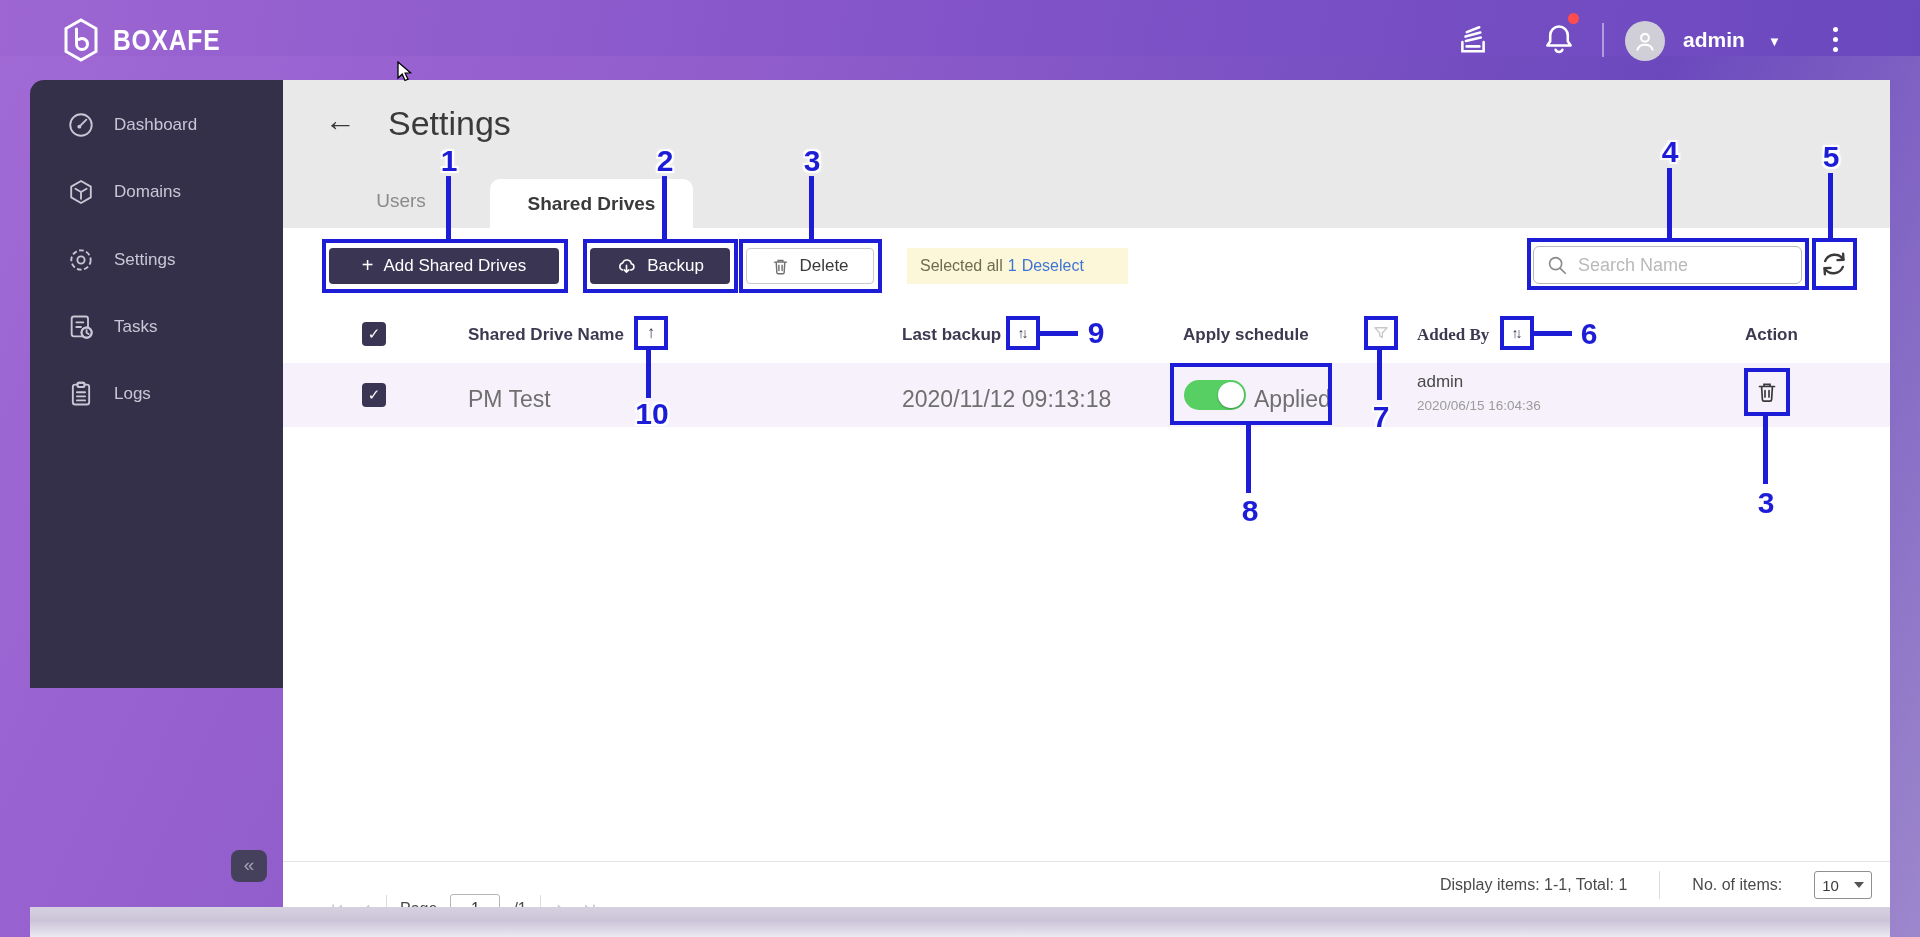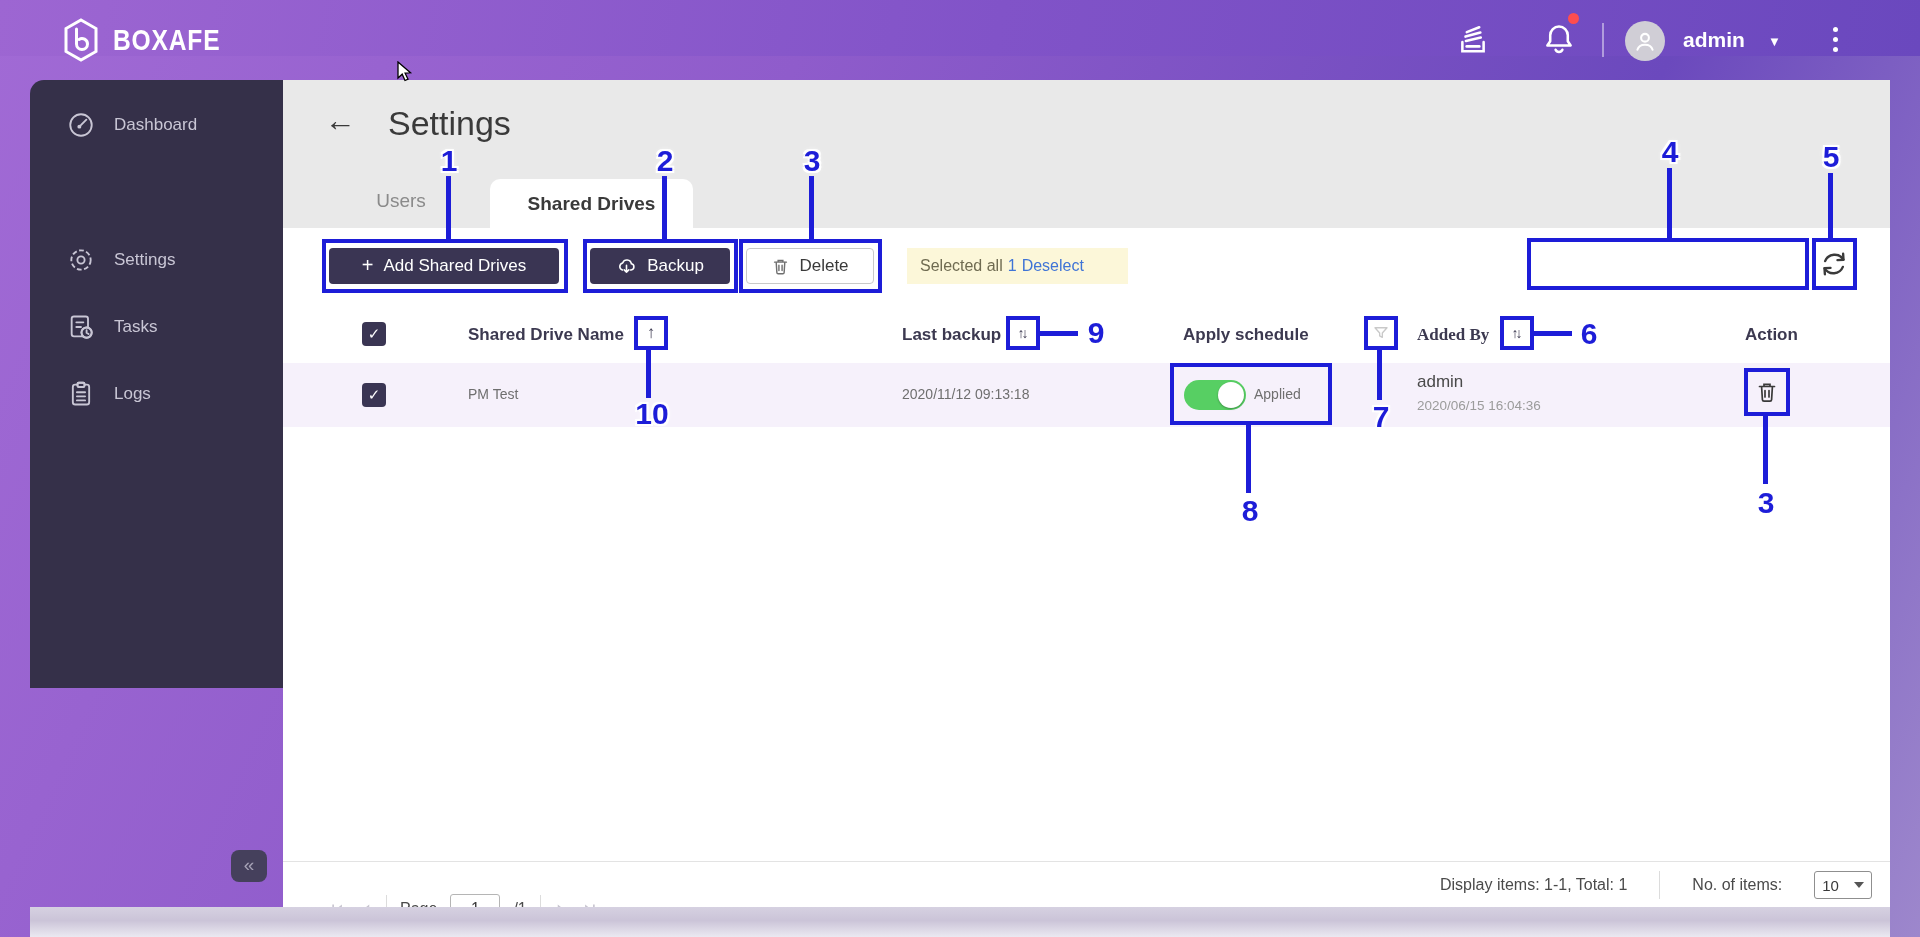--- a/index.html
+++ b/index.html
@@ -67,21 +67,21 @@
   .search-box input::placeholder { color:#b9b9b9; }
   .refresh-ic { position:absolute; left:1819px; top:249px; width:30px; height:30px; color:#3a3a3a; }
 
   
   .checkbox { position:absolute; width:24px; height:24px; background:#3a3553; border-radius:4px;
               color:#fff; font-size:15px; display:flex; align-items:center; justify-content:center; }
   .th { position:absolute; top:325px; font-size:17px; font-weight:600; color:#3c3950; }
   .sort-glyph { font-size:17px; color:#3c3950; font-weight:600; }
   .sort-both { font-size:14px; letter-spacing:-3px; padding-right:3px; }
   .row { position:absolute; left:283px; top:363px; width:1607px; height:64px; background:#f6f1fb; }
-  .td { position:absolute; font-size:14px; color:#6f6f6f; }
+  .td { position:absolute; font-size:23px; color:#6f6f6f; }
   .toggle { position:absolute; left:1184px; top:380px; width:62px; height:30px; border-radius:15px;
             background:#57cf63; }
   .toggle .knob { position:absolute; right:2px; top:2px; width:26px; height:26px; border-radius:50%;
                   background:#fff; box-shadow:0 1px 2px rgba(0,0,0,.3); }
   .admin-cell-name { position:absolute; left:1417px; top:372px; font-size:17px; color:#4a4a4a; }
   .admin-cell-date { position:absolute; left:1417px; top:398px; font-size:13.5px; color:#9b9b9b; }
   .trash-action { position:absolute; left:1755px; top:380px; width:24px; height:24px; color:#3a3a3a; }
 
   
   .foot-line { position:absolute; left:283px; top:861px; width:1607px; height:1px; background:#e3e3e3; }
@@ -162,20 +162,27 @@
 
   <div class="sidebar">
     <div class="side-item" style="top:23px">
       <svg viewBox="0 0 24 24" fill="none" stroke="#c9c6d5" stroke-width="1.6">
         <circle cx="12" cy="12" r="9.2"></circle>
         <circle cx="10.6" cy="13.4" r="1.7" fill="#c9c6d5" stroke="none"></circle>
         <path d="M11.9 12.1 L16.6 7.4" stroke-linecap="round"></path>
       </svg>
       <span>Dashboard</span>
     </div>
+    <div class="side-item" style="top:90px">
+      <svg viewBox="0 0 24 24" fill="none" stroke="#c9c6d5" stroke-width="1.6" stroke-linejoin="round">
+        <path d="M12 2.6 L20.4 7.4 V16.6 L12 21.4 L3.6 16.6 V7.4 Z"></path>
+        <path d="M12 12 L7.2 9.2 M12 12 L16.8 9.2 M12 12 V17.8" stroke-linecap="round"></path>
+      </svg>
+      <span>Domains</span>
+    </div>
     <div class="side-item" style="top:158px">
       <svg viewBox="0 0 24 24" fill="none" stroke="#c9c6d5" stroke-width="1.6">
         <circle cx="12" cy="12" r="3.1"></circle>
         <circle cx="12" cy="12" r="8.3" stroke-dasharray="4.1 2.1"></circle>
       </svg>
       <span>Settings</span>
     </div>
     <div class="side-item" style="top:292px">
       <svg viewBox="0 0 24 24" fill="none" stroke="#c9c6d5" stroke-width="1.6" stroke-linecap="round">
         <rect x="5" y="4" width="14" height="17" rx="2"></rect>
@@ -221,20 +228,27 @@
       <path d="M4.5 6.5 h15 M9 6.2 V4.4 h6 v1.8"></path>
       <path d="M6.6 6.8 l.8 12.8 a1.6 1.6 0 0 0 1.6 1.5 h6 a1.6 1.6 0 0 0 1.6 -1.5 l.8 -12.8"></path>
       <path d="M10 10.5 v6.5 M14 10.5 v6.5"></path>
     </svg>
     <span>Delete</span>
   </button>
   <div class="sel-bar">
     <span>Selected all</span>
     <span class="sel-blue">1</span>
     <span class="sel-link">Deselect</span>
+  </div>
+  <div class="search-box">
+    <svg width="22" height="22" viewBox="0 0 24 24" fill="none" stroke="#8a8a8a" stroke-width="1.8" stroke-linecap="round">
+      <circle cx="10.5" cy="10.5" r="6.6"></circle>
+      <path d="M15.6 15.6 L21 21"></path>
+    </svg>
+    <input type="text" placeholder="Search Name" style="">
   </div>
   <div class="refresh-ic">
     <svg viewBox="0 0 24 24" fill="none" stroke="currentColor" stroke-width="1.9" stroke-linecap="round">
       <path d="M19.5 8.5 a8.2 8.2 0 0 0 -14.6 1.2"></path>
       <path d="M19.3 3.8 L19.6 8.6 L14.8 8.9" stroke-linejoin="round"></path>
       <path d="M4.5 15.5 a8.2 8.2 0 0 0 14.6 -1.2"></path>
       <path d="M4.7 20.2 L4.4 15.4 L9.2 15.1" stroke-linejoin="round"></path>
     </svg>
   </div>
 

